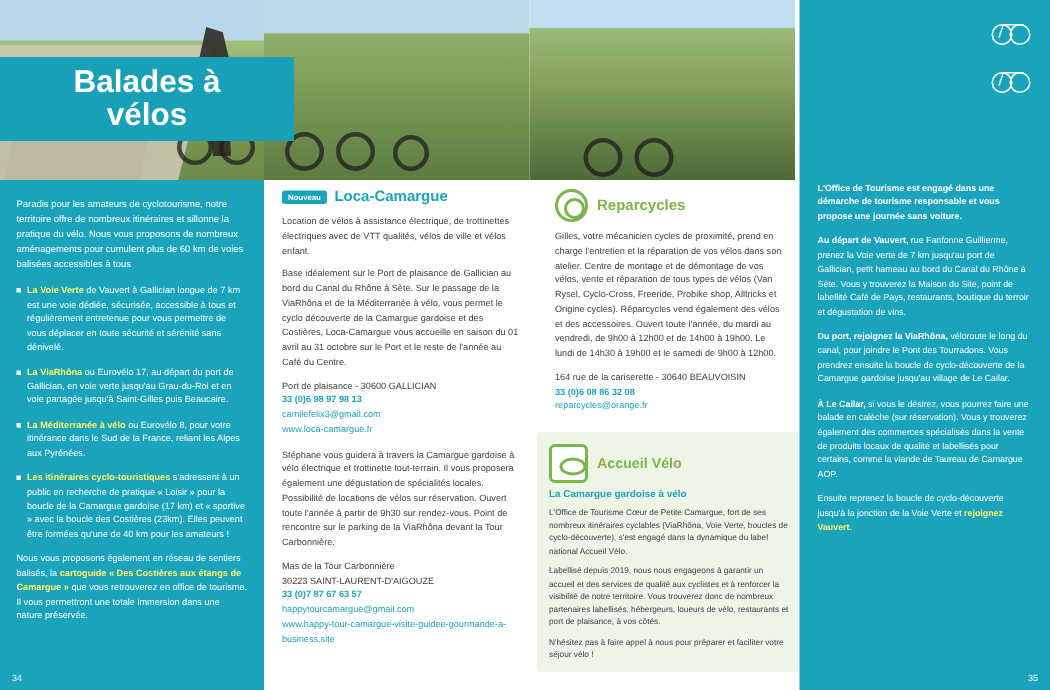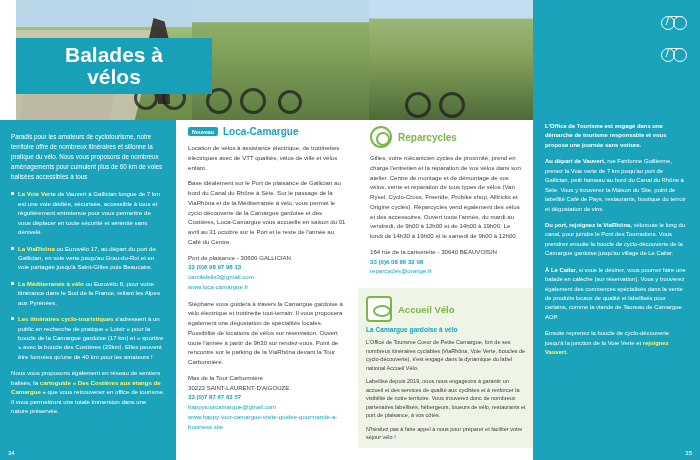--- a/index.html
+++ b/index.html
@@ -6,21 +6,21 @@
   body{
     width:700px;height:460px;
     background:#ffffff;
     font-family:"Liberation Sans", sans-serif;
     overflow:hidden;
     position:relative;
   }
   .page{position:absolute;inset:0;}
 
   
-  .photo-band{position:absolute;left:16px;top:0;width:586px;height:120px;overflow:hidden;text-decoration:underline;}
+  .photo-band{position:absolute;left:0;top:0;width:586px;height:120px;overflow:hidden;text-decoration:underline;}
   .ph{position:absolute;top:0;height:120px;overflow:hidden;}
   .ph1{left:0;width:176px;background:linear-gradient(#b9d7e8 0%,#b9d7e8 22%,#9fbf7a 23%,#7e9e55 55%,#6d8a49 100%);}
   .ph2{left:176px;width:177px;background:linear-gradient(#bcd9ea 0%,#bcd9ea 18%,#8fae6b 19%,#7d9d58 48%,#5d7b41 100%);}
   .ph3{left:353px;width:177px;background:linear-gradient(#c3def0 0%,#c3def0 15%,#9ab877 16%,#86a45e 45%,#4e6a38 100%);}
   .road{position:absolute;left:-20px;bottom:0;width:150px;height:90px;background:#cfc9b6;transform:skewX(-14deg);opacity:.85;}
   .road2{position:absolute;left:10px;bottom:0;width:90px;height:75px;background:#bdb7a3;transform:skewX(-10deg);opacity:.8;}
   .sil1{position:absolute;left:120px;top:18px;width:46px;height:86px;background:#2f2b27;clip-path:polygon(38% 0,62% 4%,70% 22%,86% 46%,70% 60%,74% 100%,48% 100%,40% 62%,22% 52%,28% 24%);opacity:.9;}
   .wheel{position:absolute;border:3px solid rgba(30,30,30,.75);border-radius:50%;}
 
   .title-ribbon{

